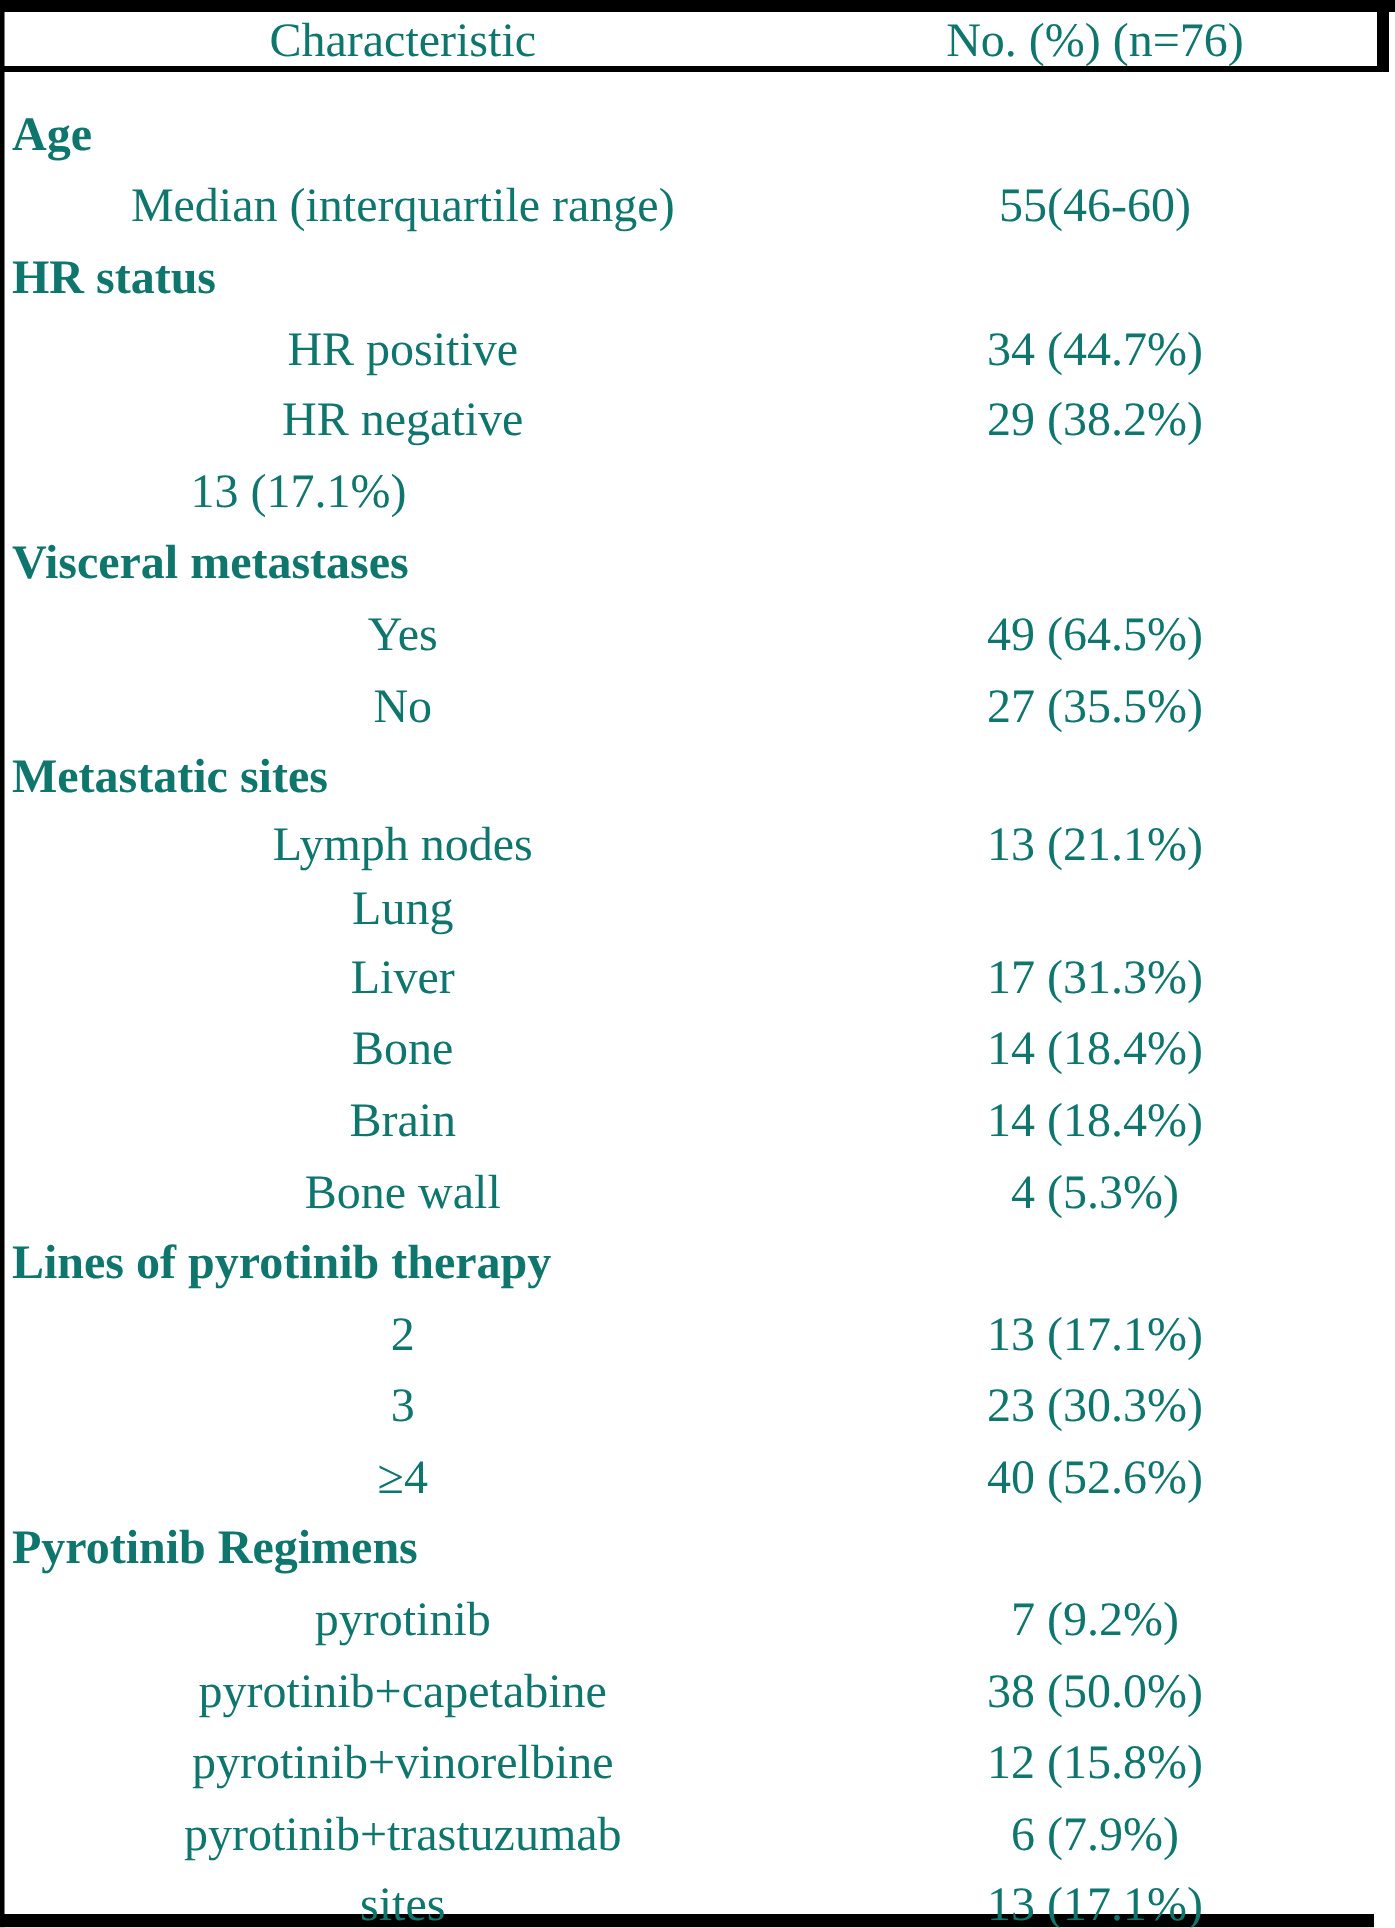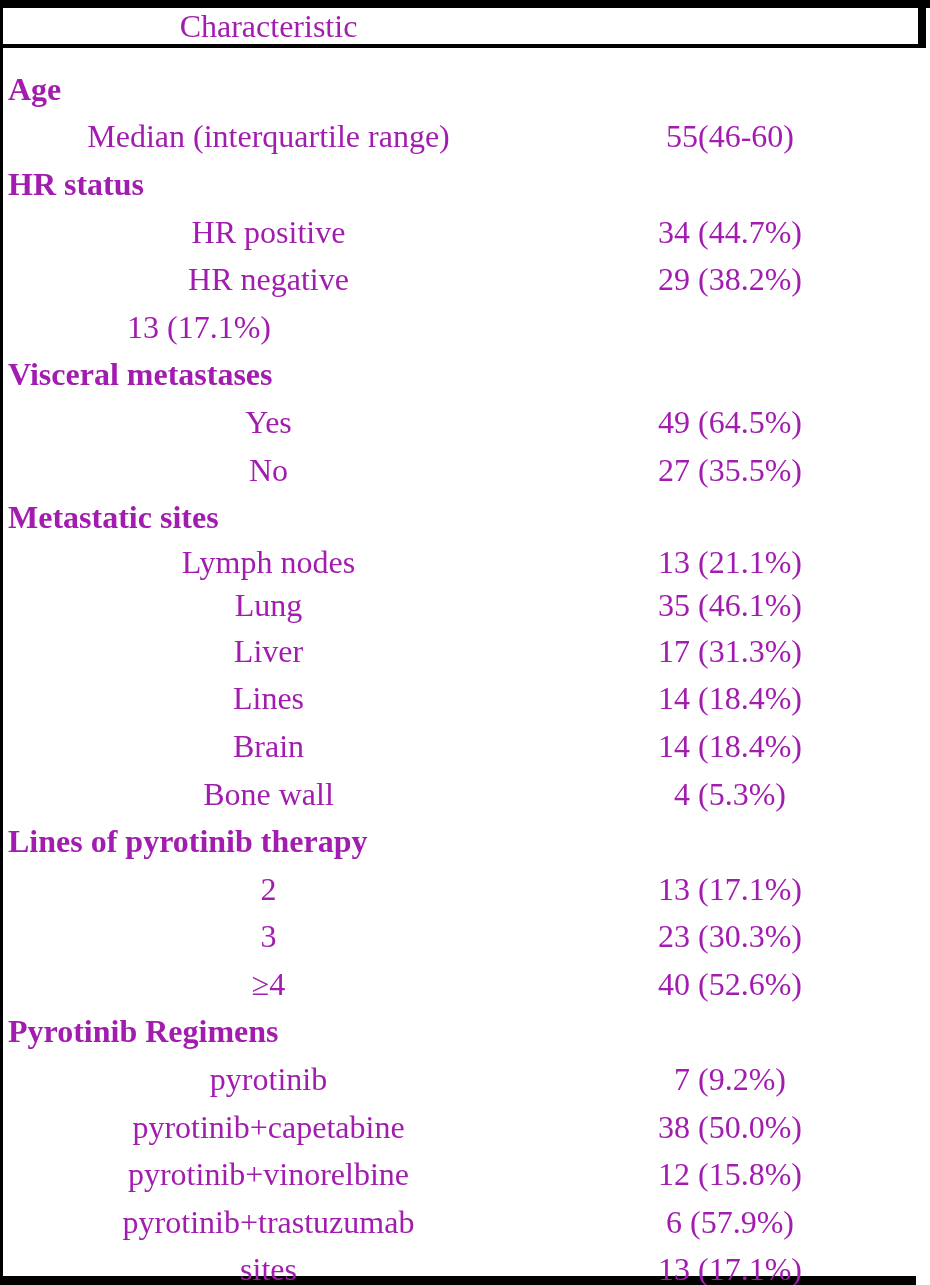--- a/index.html
+++ b/index.html
@@ -5,21 +5,21 @@
   html, body {
     margin: 0;
     padding: 0;
     background: #ffffff;
   }
   .table {
     position: relative;
     width: 930px;
     height: 1285px;
     background: #ffffff;
-    color: #a21caf;
+    color: #0f766e;
     font-family: "Liberation Serif", "DejaVu Serif", "DejaVu Sans", serif;
     overflow: hidden;
   }
   
   .rule-top     { position: absolute; left: 0; top: 0;      width: 930px; height: 8px;  background: #000; }
   .rule-header  { position: absolute; left: 0; top: 44px;   width: 926px; height: 4px;  background: #000; }
   .rule-bottom  { position: absolute; left: 0; top: 1276px; width: 916px; height: 9px;  background: #000; }
   .rule-left    { position: absolute; left: 0; top: 0;      width: 3px;   height: 1285px; background: #000; }
   .rule-right-header { position: absolute; left: 918px; top: 0; width: 8px; height: 48px; background: #000; }
 
@@ -68,20 +68,21 @@
 <div class="table">
   <div class="rule-top"></div>
   <div class="rule-left"></div>
   <div class="rule-right-header"></div>
   <div class="rule-header"></div>
   <div class="rule-bottom"></div>
 
   <div class="content">
     <div class="header-row">
       <span class="cell label-cell">Characteristic</span>
+      <span class="cell value-cell">No. (%) (n=76)</span>
     </div>
     <div id="rows" class="rows-start">
         <div class="row section">
           <span class="section-label">Age</span>
         </div>
         <div class="row item">
           <span class="cell label-cell">Median (interquartile range)</span>
           <span class="cell value-cell">55(46-60)</span>
         </div>
         <div class="row section">
@@ -111,28 +112,27 @@
         </div>
         <div class="row section">
           <span class="section-label">Metastatic sites</span>
         </div>
         <div class="row item tight">
           <span class="cell label-cell">Lymph nodes</span>
           <span class="cell value-cell">13 (21.1%)</span>
         </div>
         <div class="row item tight">
           <span class="cell label-cell">Lung</span>
-          <span class="cell value-cell">35 (46.1%)</span>
         </div>
         <div class="row item">
           <span class="cell label-cell">Liver</span>
           <span class="cell value-cell">17 (31.3%)</span>
         </div>
         <div class="row item">
-          <span class="cell label-cell">Lines</span>
+          <span class="cell label-cell">Bone</span>
           <span class="cell value-cell">14 (18.4%)</span>
         </div>
         <div class="row item">
           <span class="cell label-cell">Brain</span>
           <span class="cell value-cell">14 (18.4%)</span>
         </div>
         <div class="row item">
           <span class="cell label-cell">Bone wall</span>
           <span class="cell value-cell">4 (5.3%)</span>
         </div>
@@ -161,21 +161,21 @@
         <div class="row item">
           <span class="cell label-cell">pyrotinib+capetabine</span>
           <span class="cell value-cell">38 (50.0%)</span>
         </div>
         <div class="row item">
           <span class="cell label-cell">pyrotinib+vinorelbine</span>
           <span class="cell value-cell">12 (15.8%)</span>
         </div>
         <div class="row item">
           <span class="cell label-cell">pyrotinib+trastuzumab</span>
-          <span class="cell value-cell">6 (57.9%)</span>
+          <span class="cell value-cell">6 (7.9%)</span>
         </div>
         <div class="row item">
           <span class="cell label-cell">sites</span>
           <span class="cell value-cell">13 (17.1%)</span>
         </div>
       </div>
   </div>
 </div>
 
 </body></html>

